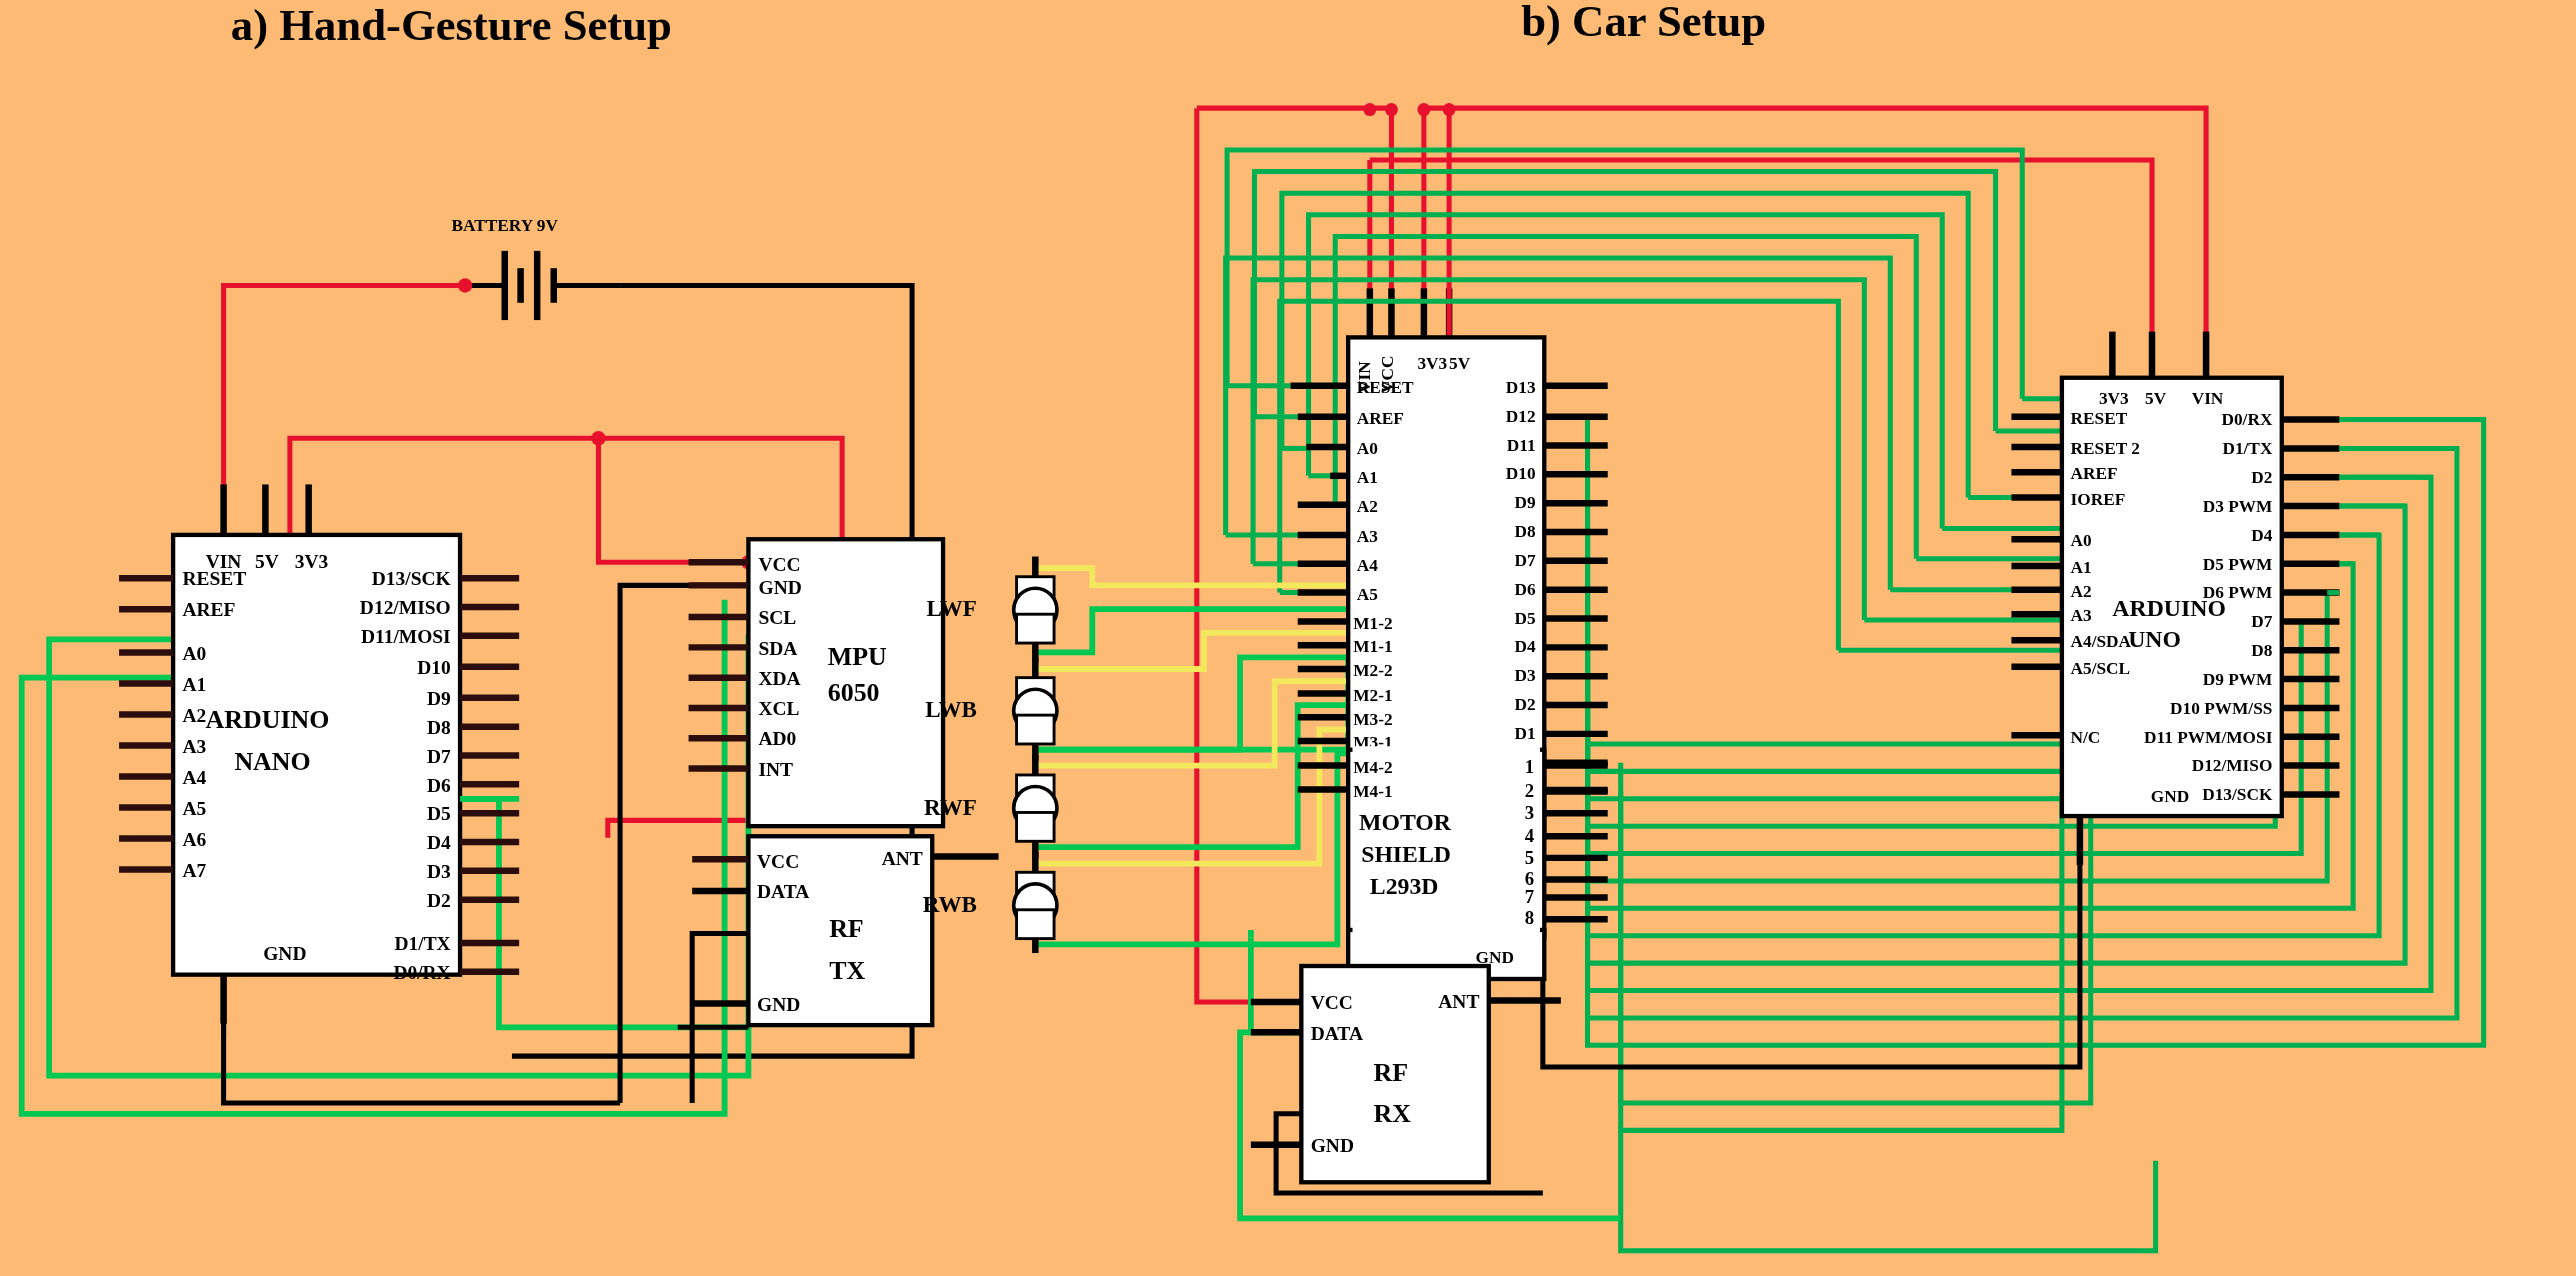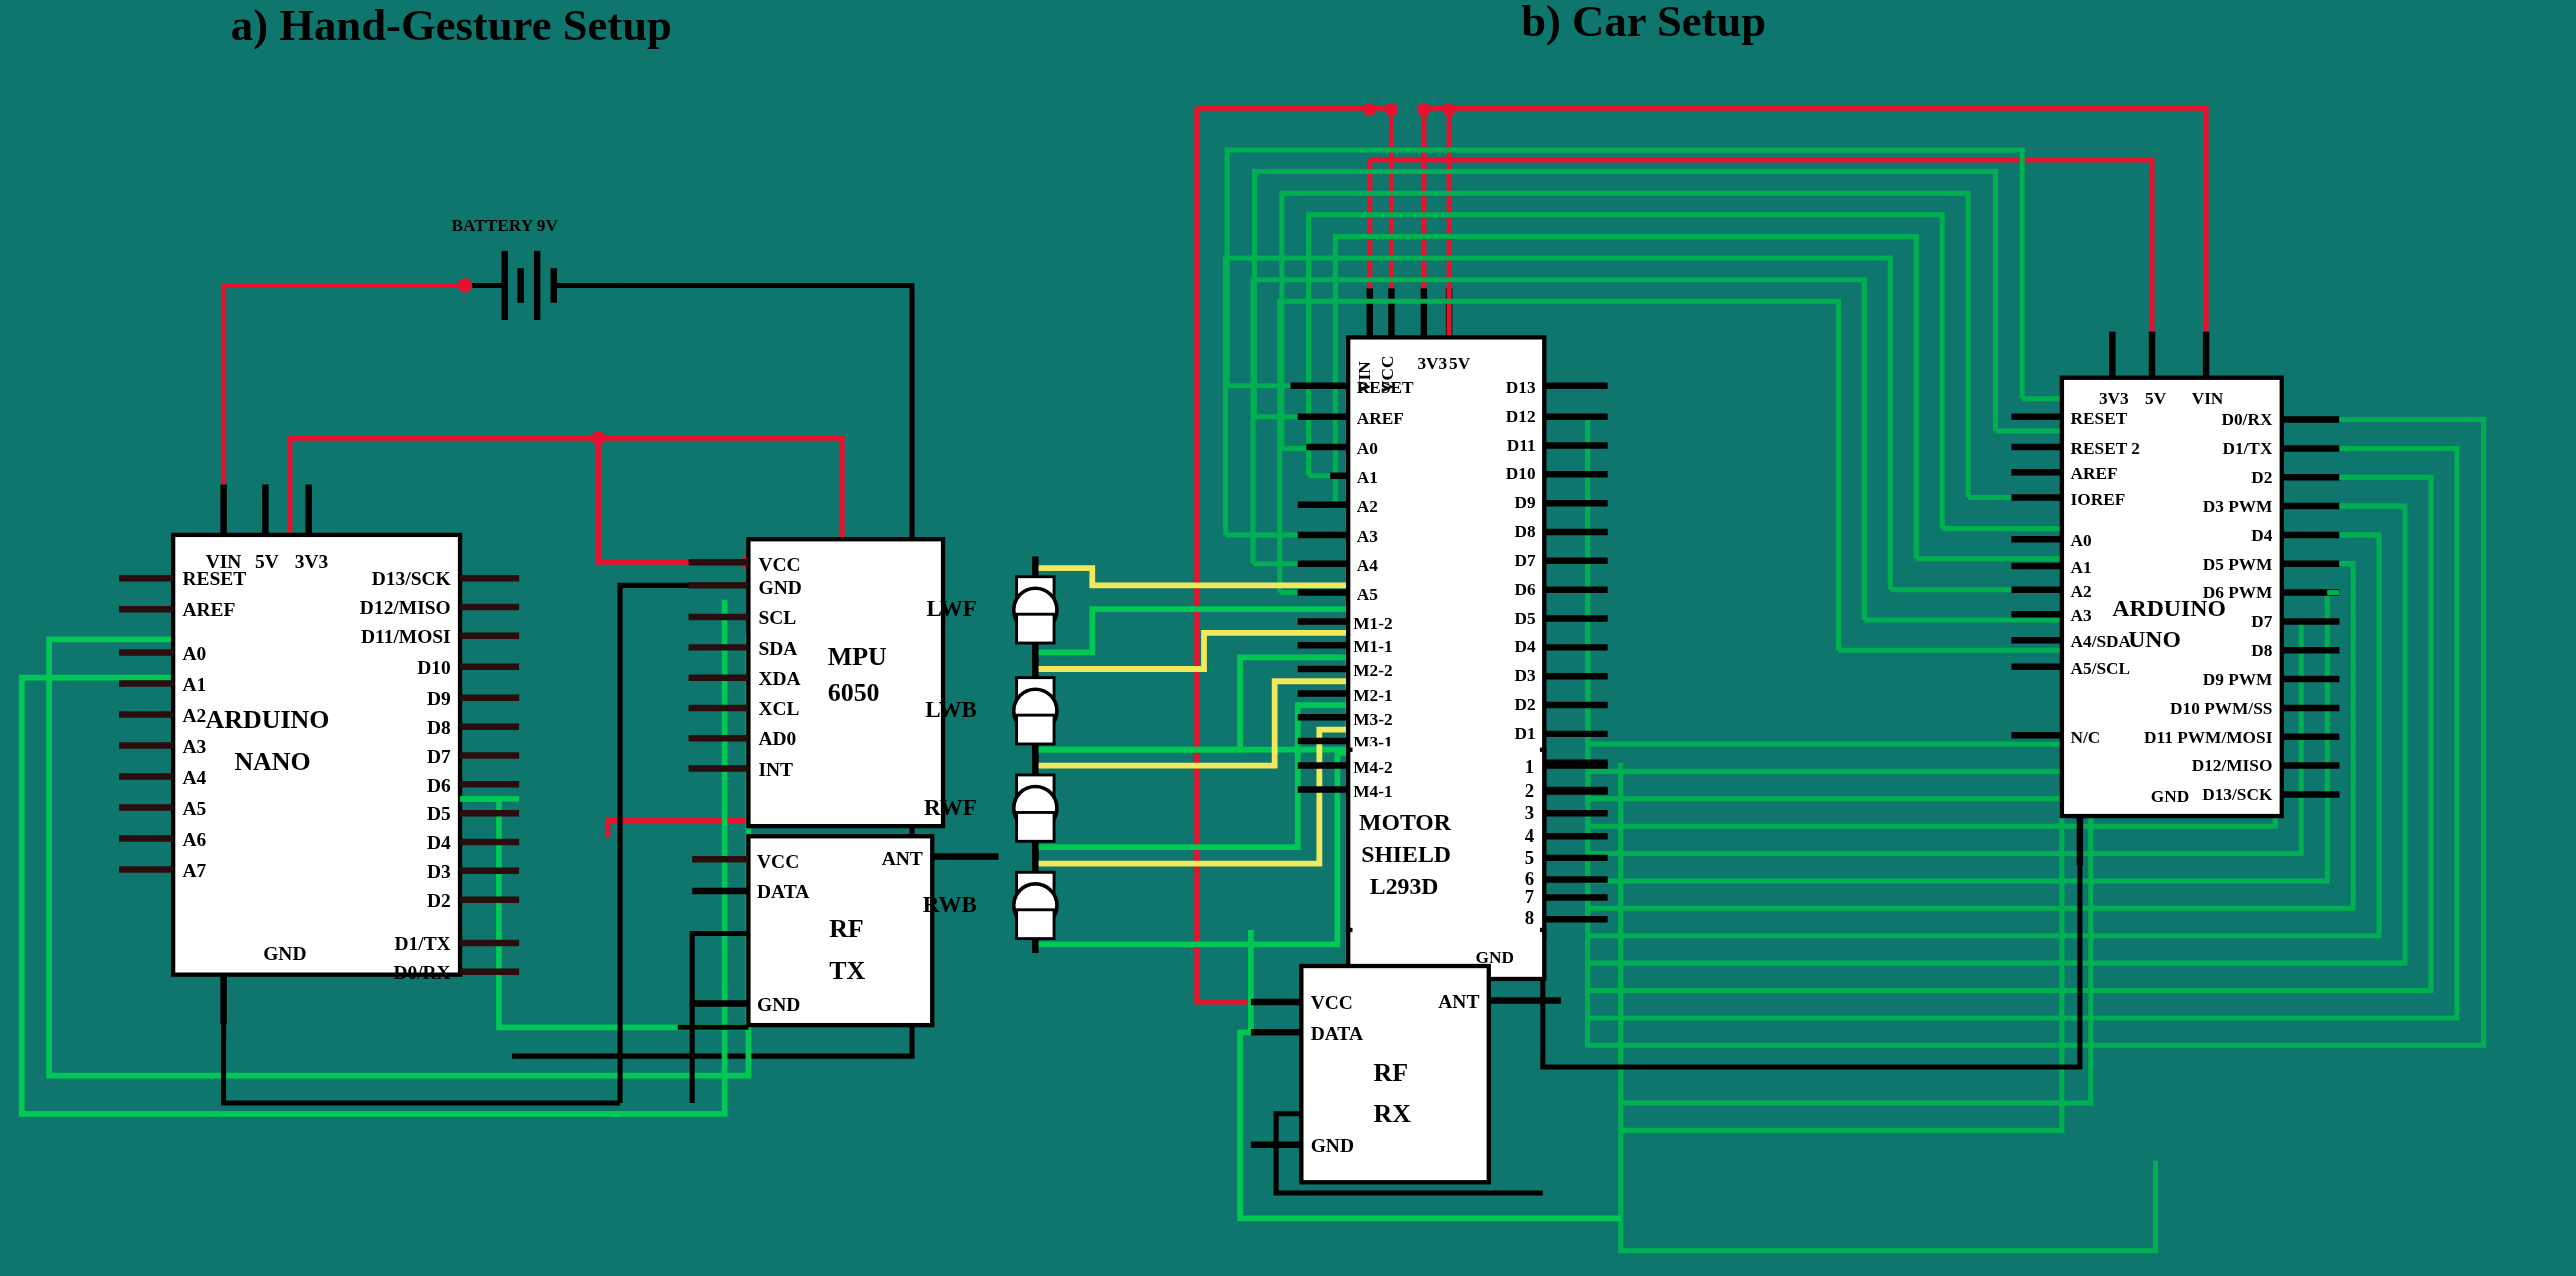--- a/index.html
+++ b/index.html
@@ -1,18 +1,18 @@
 <!DOCTYPE html>
 <html style="font-size:11.5px"><head>
 <meta charset="utf-8">
 <title>Circuit Diagram</title>
 <style>
   html,body{margin:0;padding:0;background:#ffffff;}
   body{width:2576px;height:1276px;font-family:"Liberation Serif",serif;overflow:hidden;}
-  #root{position:relative;width:2576px;height:1276px;background:#0f766e;}
+  #root{position:relative;width:2576px;height:1276px;background:#fdba74;}
   svg{display:block;}
   text{font-family:"Liberation Serif",serif;font-weight:bold;fill:#000;}
   .ttl{font-size:62px;font-weight:bold;font-family:"Liberation Serif",serif;}
   .pin{font-size:27px;}
   .pinsm{font-size:24px;}
   .chip{font-size:36px;}
   .chip2{font-size:33px;}
   .mot{font-size:32px;}
   .batt{font-size:24px;}
   .num{font-size:26px;}

